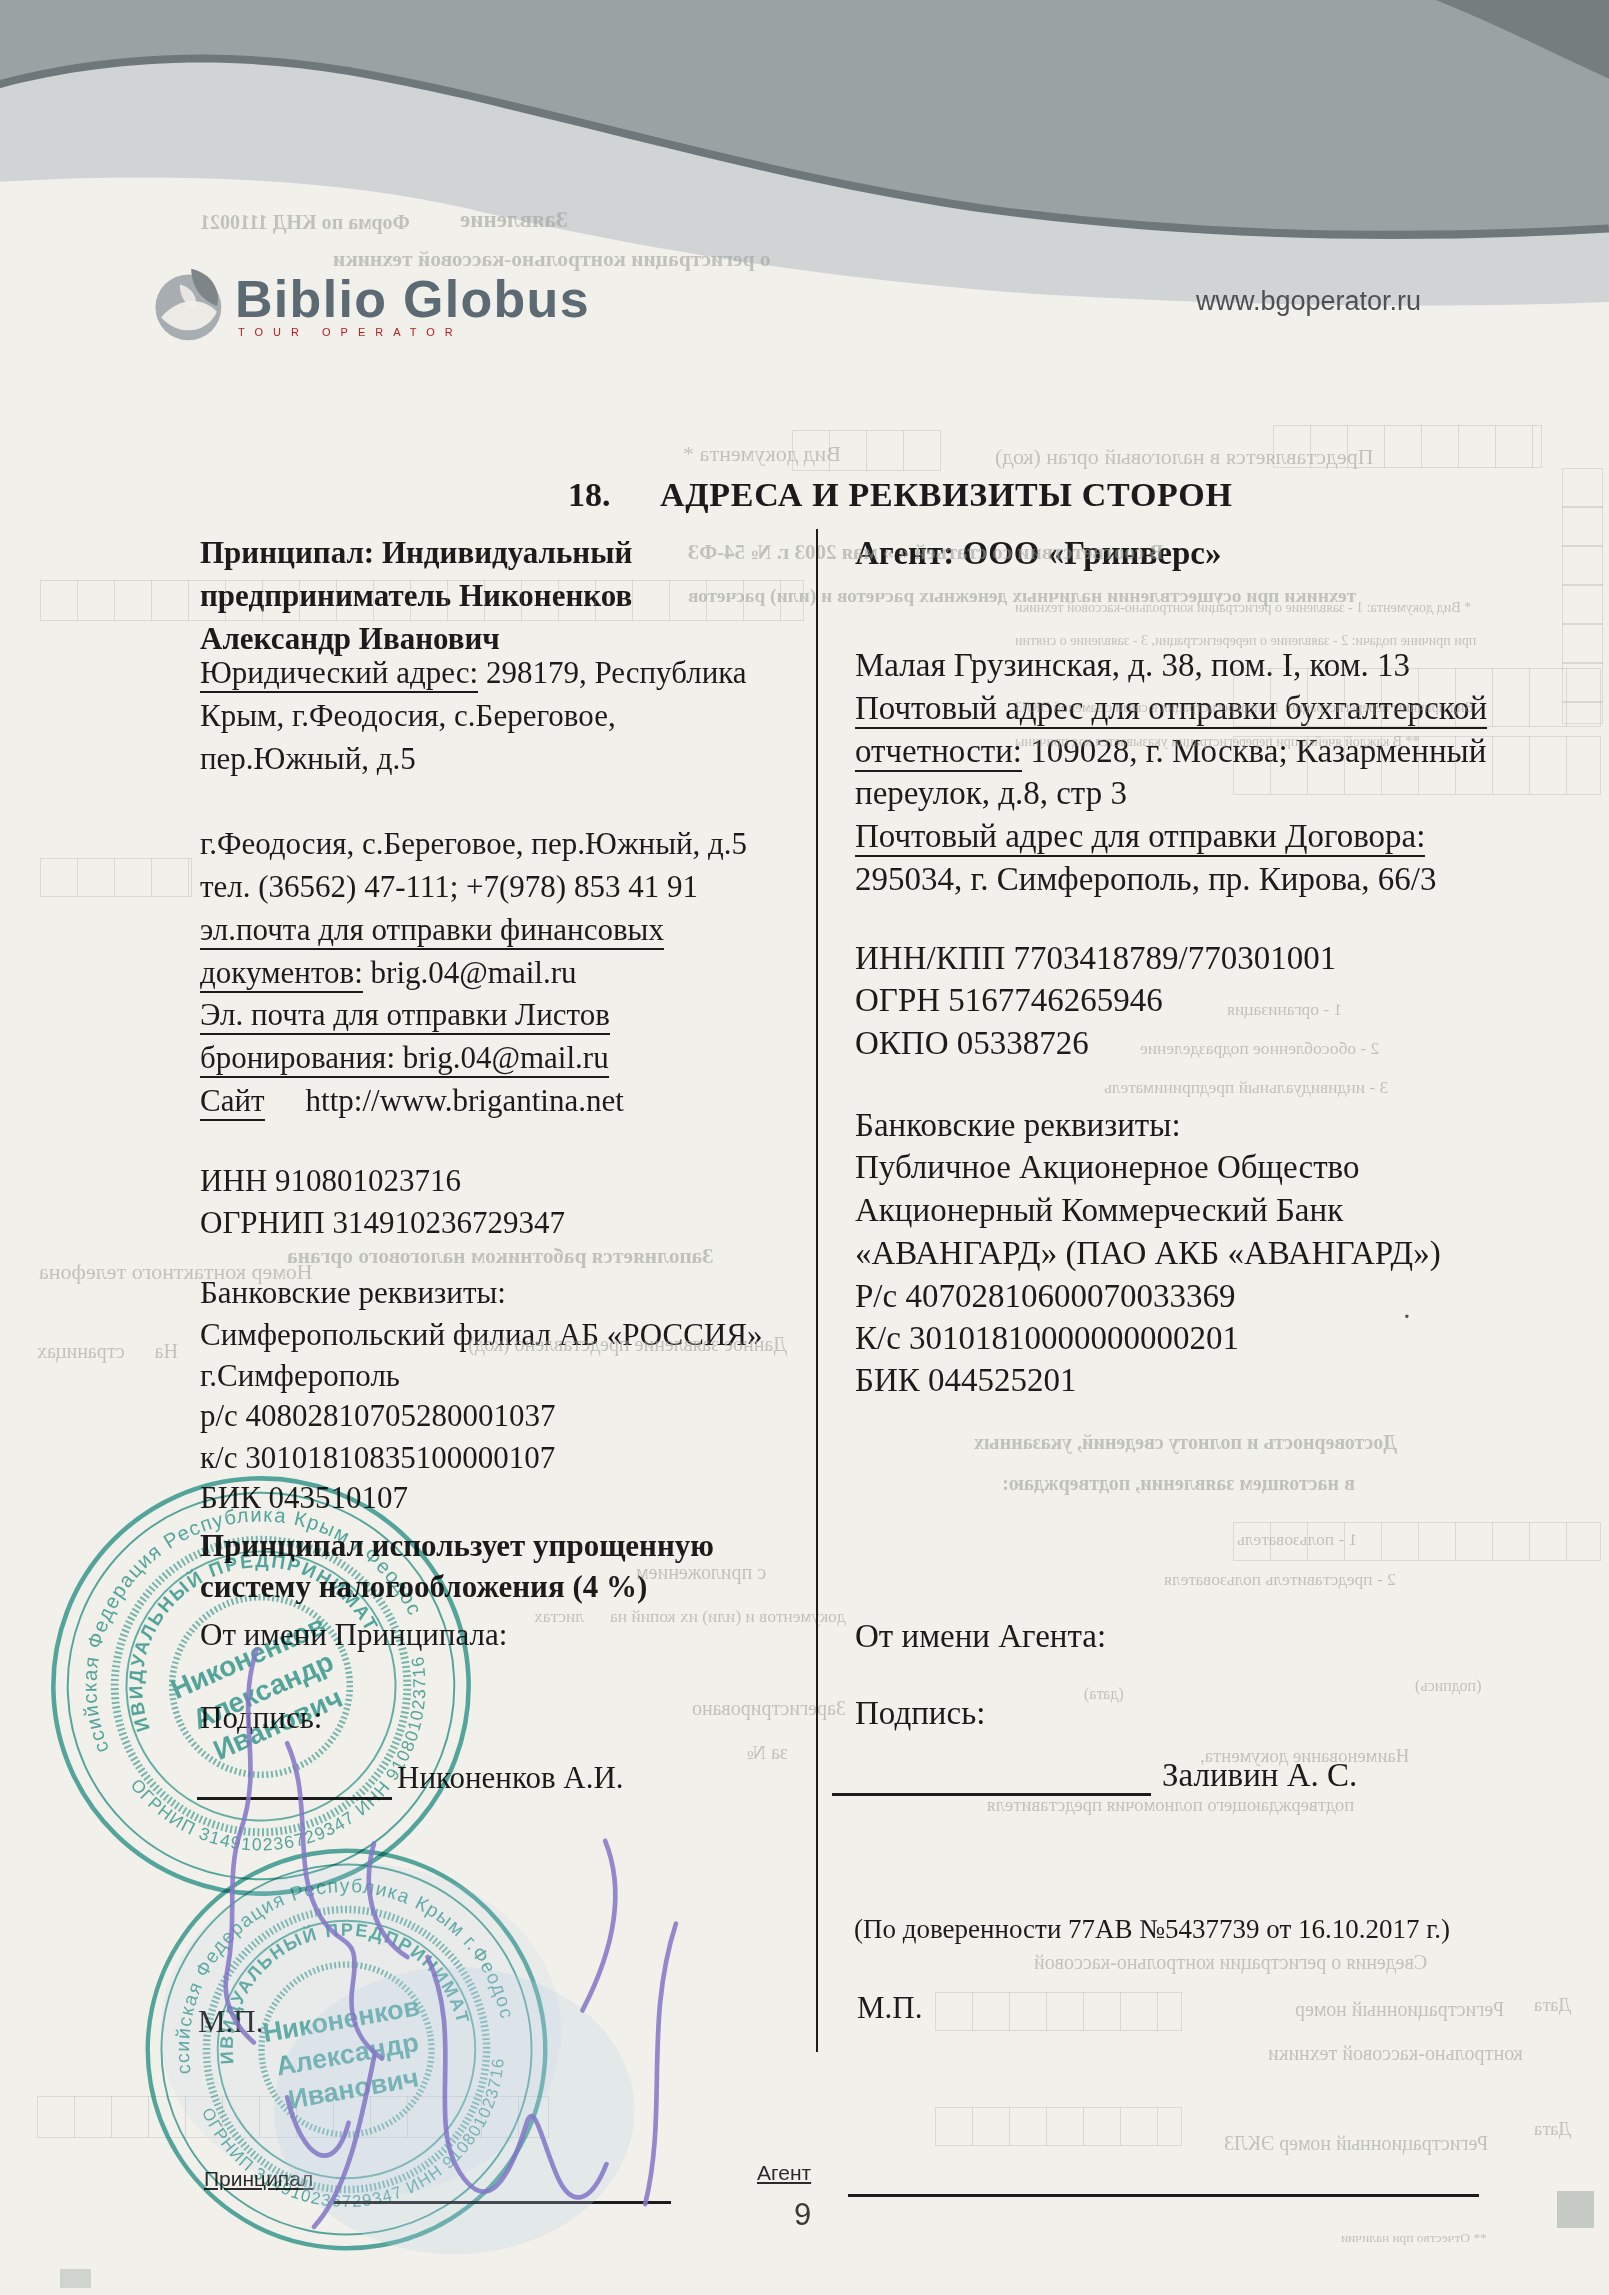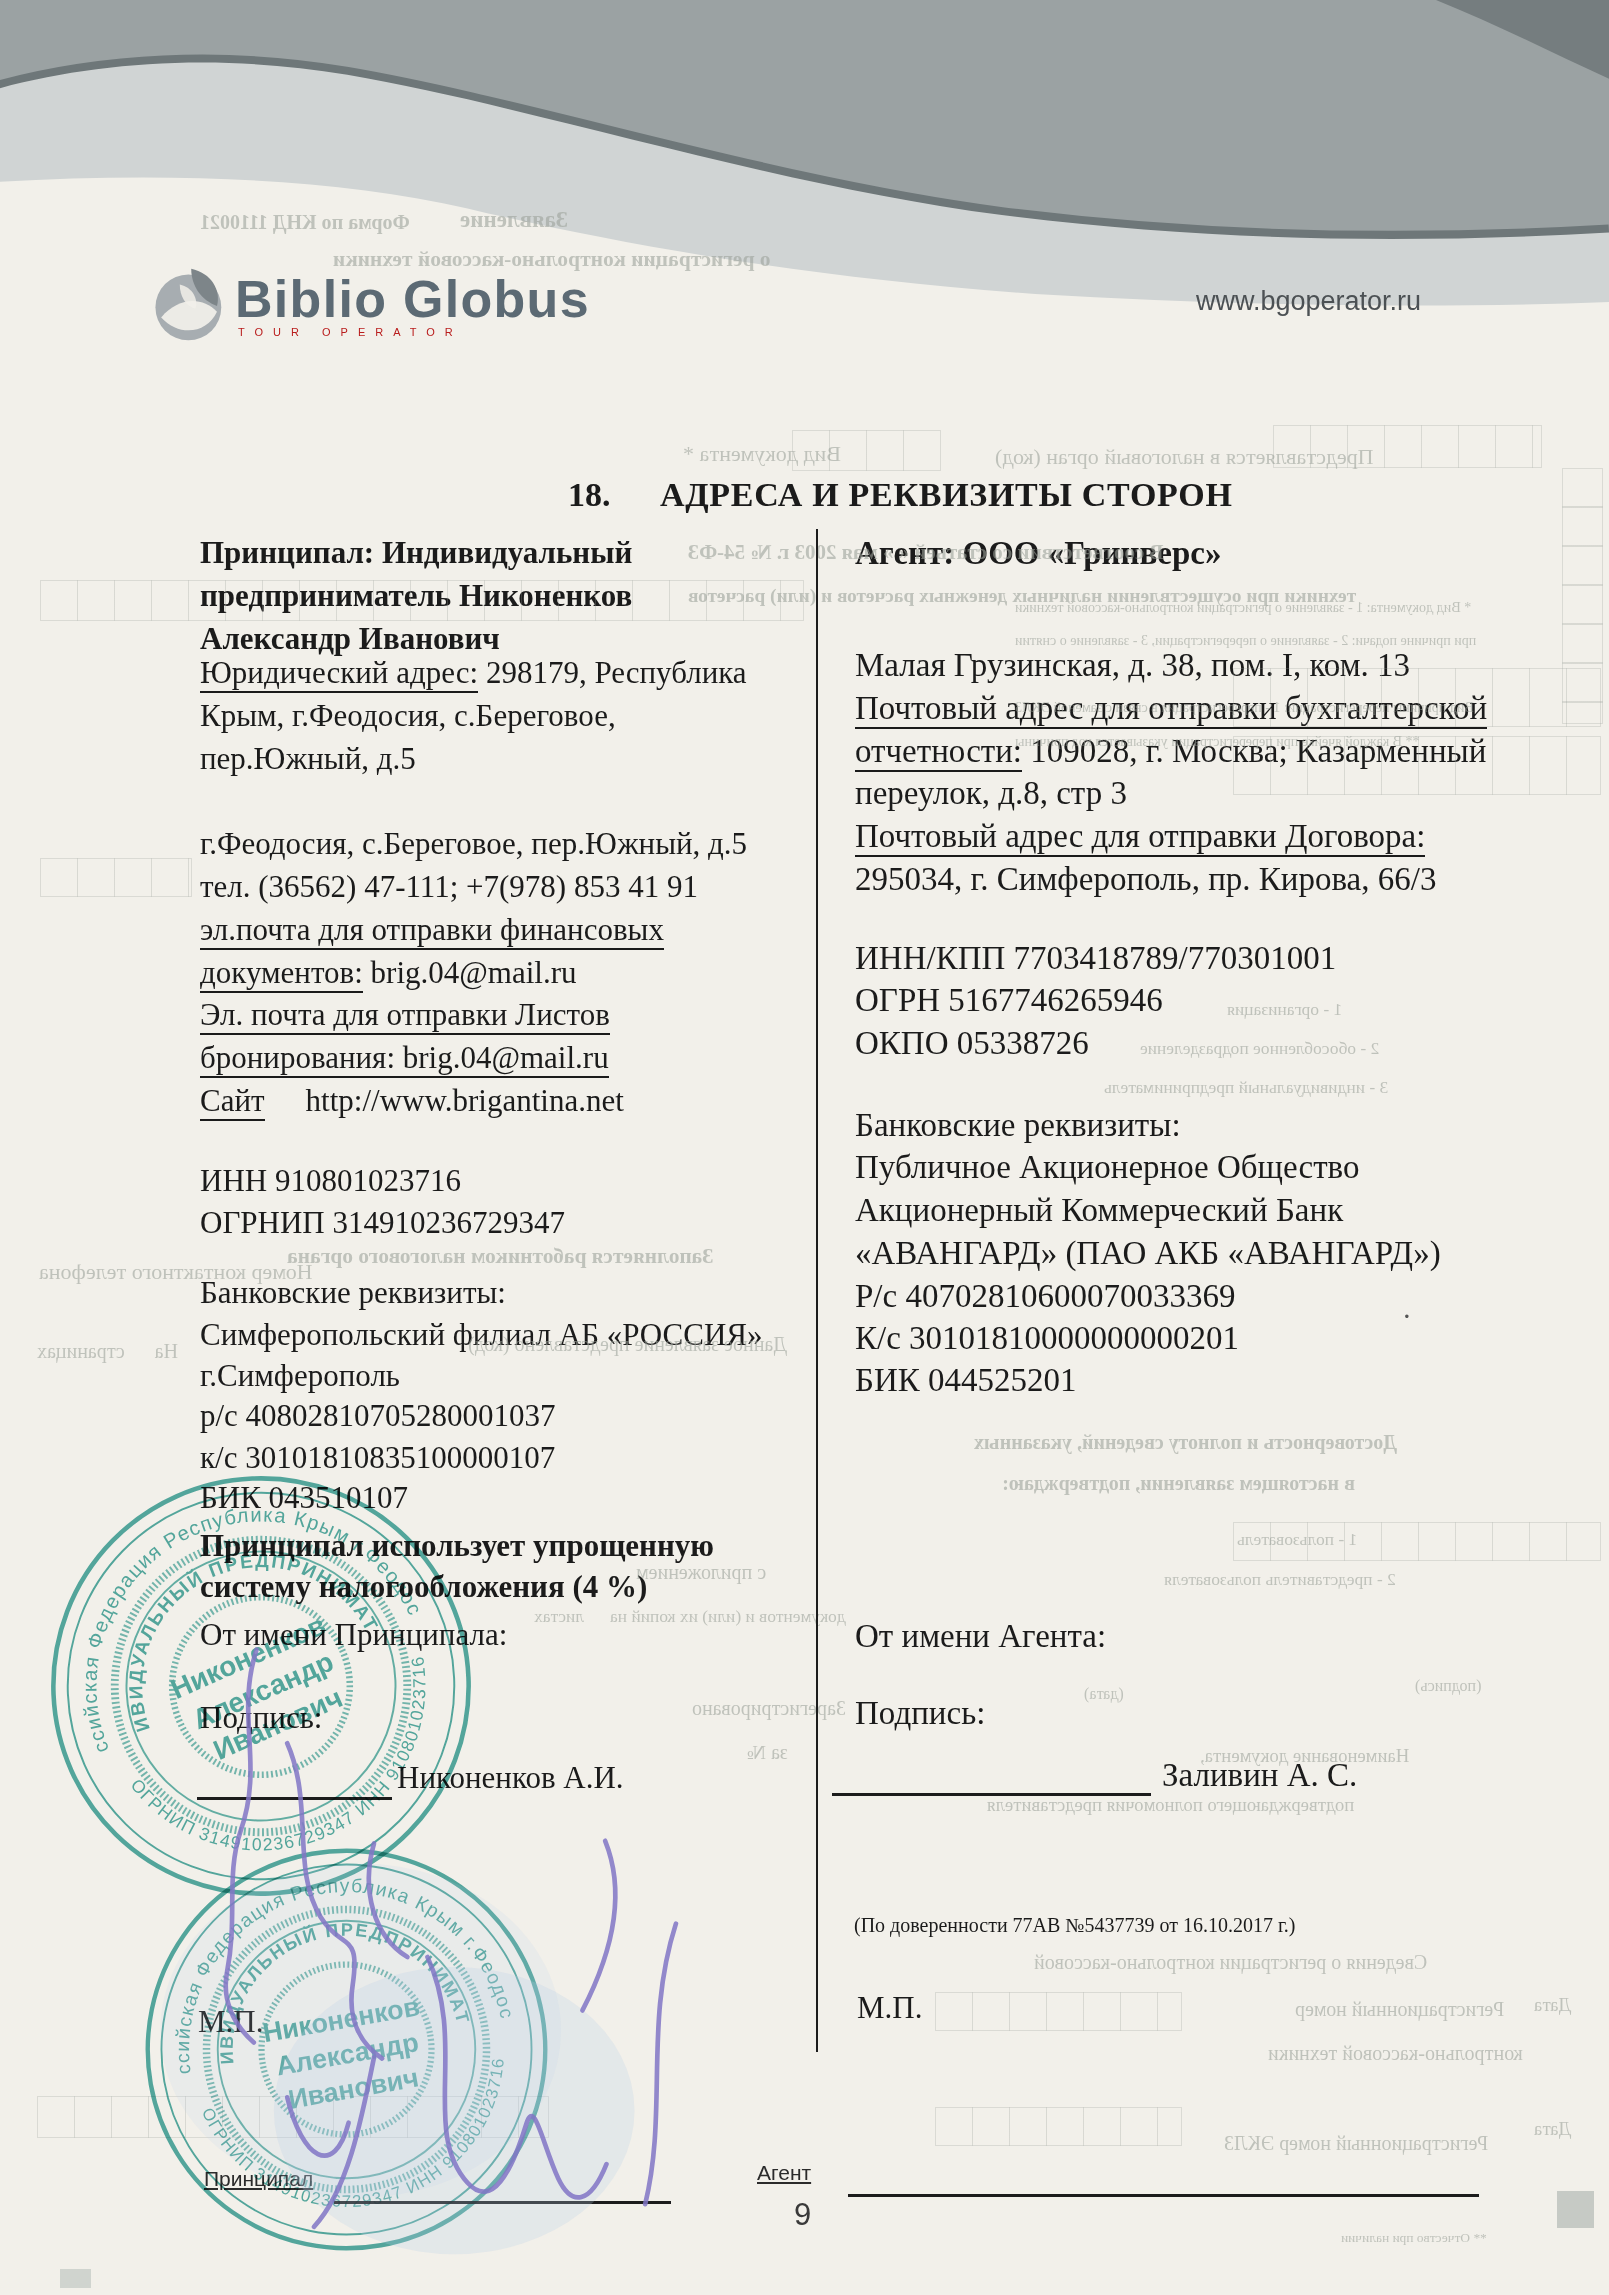--- a/index.html
+++ b/index.html
@@ -168,21 +168,21 @@
   <div class="ln R" style="top:1150px">Публичное Акционерное Общество</div>
   <div class="ln R" style="top:1193px">Акционерный Коммерческий Банк</div>
   <div class="ln R" style="top:1236px">«АВАНГАРД» (ПАО АКБ «АВАНГАРД»)</div>
   <div class="ln R" style="top:1279px">Р/с 40702810600070033369</div>
   <div class="ln R" style="top:1321px">К/с 30101810000000000201</div>
   <div class="ln R" style="top:1363px">БИК 044525201</div>
   <div class="ln R" style="top:1619px">От имени Агента:</div>
   <div class="ln R" style="top:1696px">Подпись:</div>
   <div class="hr" style="left:832px;top:1793px;width:319px"></div>
   <div class="ln" style="left:1162px;top:1758px;font-size:33px">Заливин А. С.</div>
-  <div class="ln" style="left:854px;top:1915px;font-size:20px">(По доверенности 77АВ №5437739 от 16.10.2017 г.)</div>
+  <div class="ln" style="left:854px;top:1915px;font-size:27px">(По доверенности 77АВ №5437739 от 16.10.2017 г.)</div>
   <div class="mp" style="left:857px;top:1990px">М.П.</div>
 
   <div class="foot-label" style="left:204px;top:2167px">Принципал</div>
   <div class="hr" style="left:334px;top:2201px;width:337px"></div>
   <div class="foot-label" style="left:757px;top:2161px">Агент</div>
   <div class="hr" style="left:848px;top:2194px;width:631px"></div>
   <div class="page-num">9</div>
 
   <svg class="stamp" style="left:39px;top:1464px;transform:rotate(-24deg)" width="444" height="444" viewBox="-340 -340 680 680">
     <defs>

